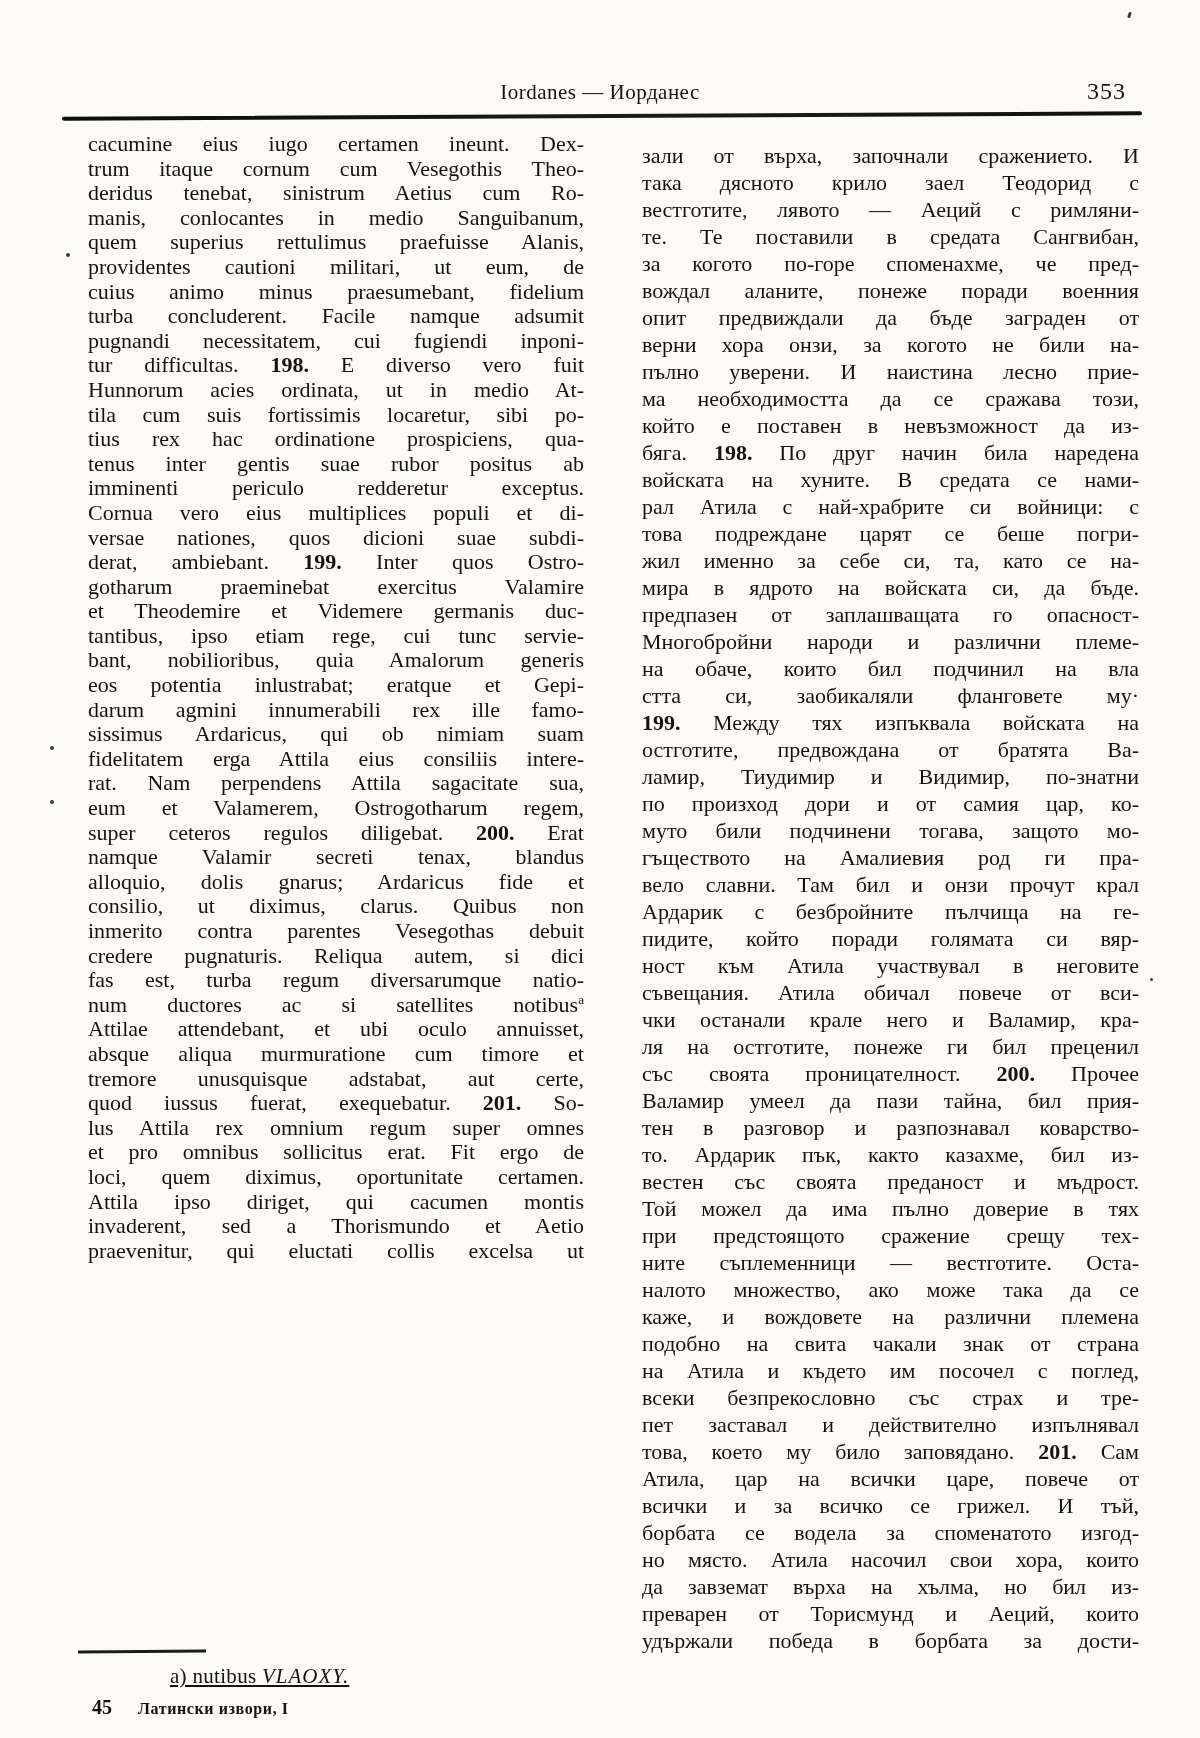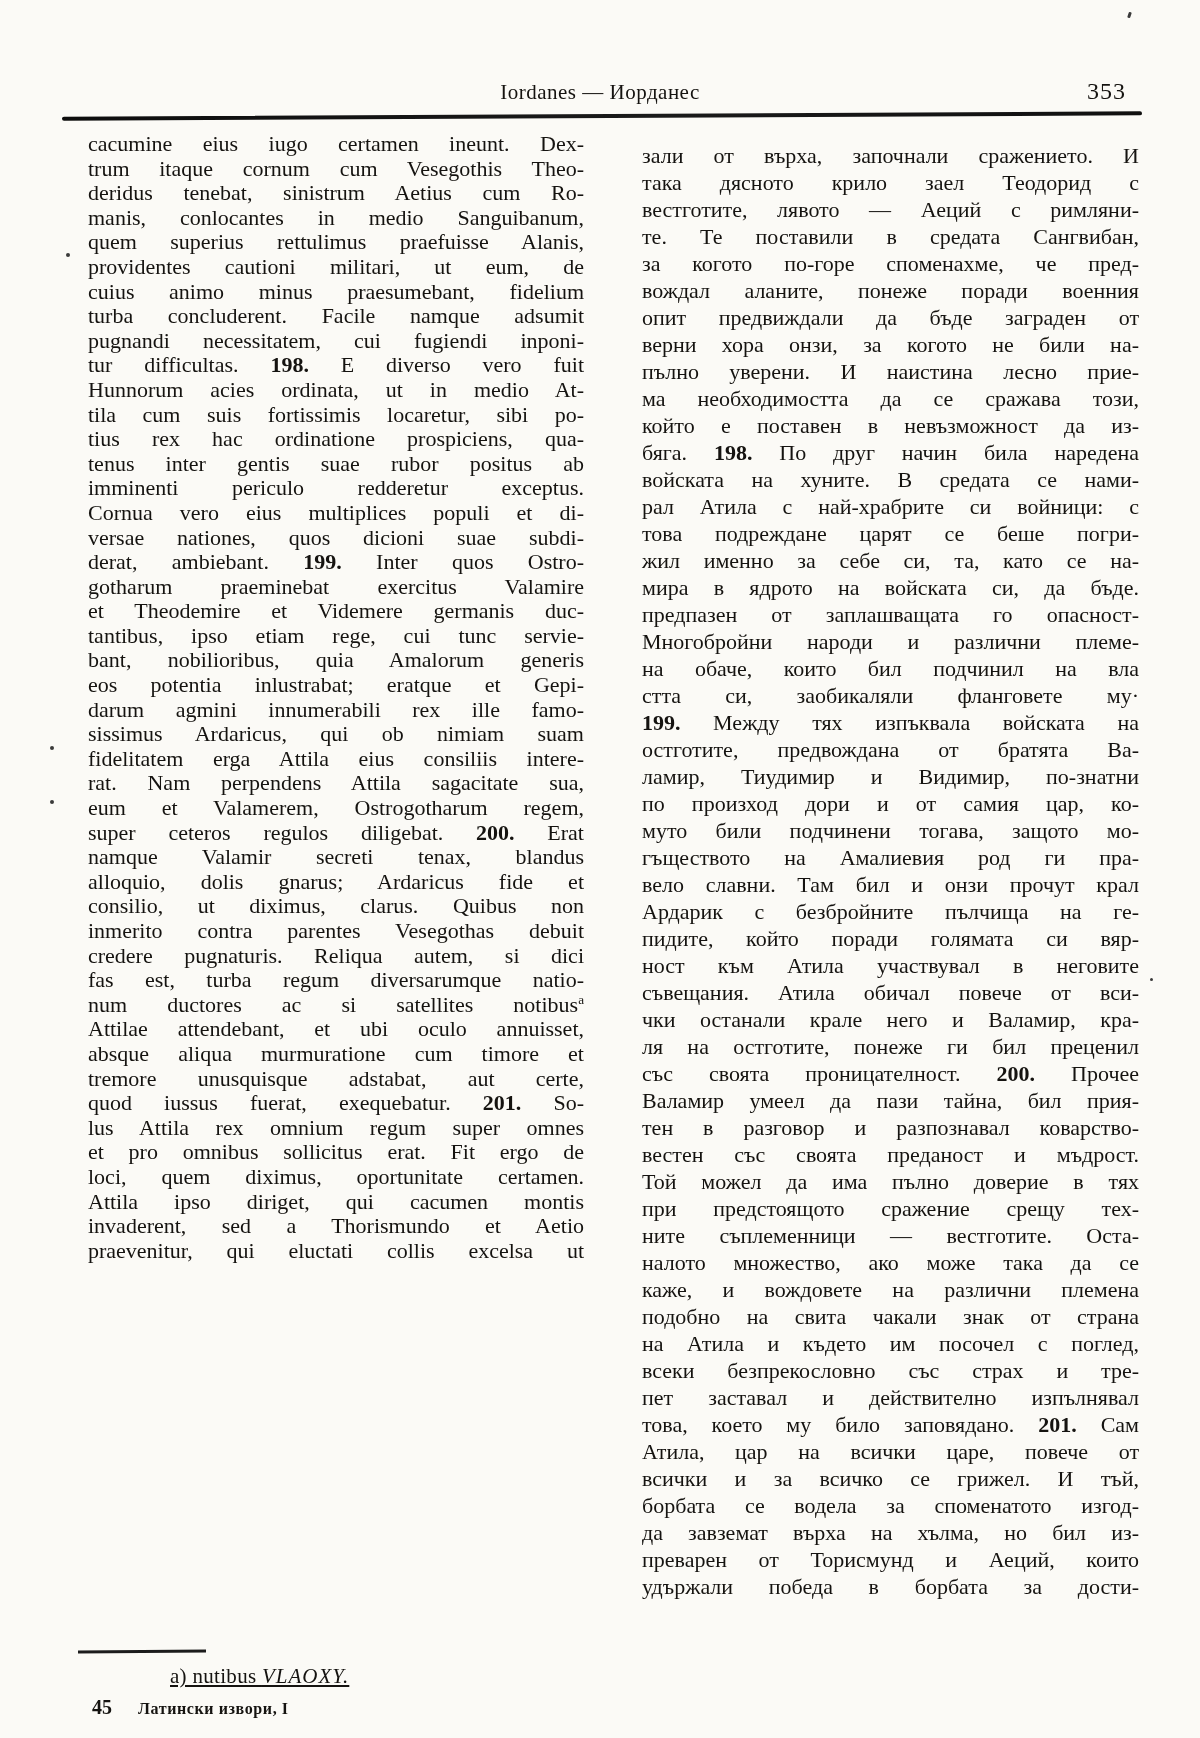--- a/index.html
+++ b/index.html
@@ -154,34 +154,36 @@
       <div class="text-line">вело славни. Там бил и онзи прочут крал</div>
       <div class="text-line">Ардарик с безбройните пълчища на ге-</div>
       <div class="text-line">пидите, който поради голямата си вяр-</div>
       <div class="text-line">ност към Атила участвувал в неговите</div>
       <div class="text-line">съвещания. Атила обичал повече от вси-</div>
       <div class="text-line">чки останали крале него и Валамир, кра-</div>
       <div class="text-line">ля на остготите, понеже ги бил преценил</div>
       <div class="text-line">със своята проницателност. <b>200.</b> Прочее</div>
       <div class="text-line">Валамир умеел да пази тайна, бил прия-</div>
       <div class="text-line">тен в разговор и разпознавал коварство-</div>
+      <div class="text-line">то. Ардарик пък, както казахме, бил из-</div>
       <div class="text-line">вестен със своята преданост и мъдрост.</div>
       <div class="text-line">Той можел да има пълно доверие в тях</div>
       <div class="text-line">при предстоящото сражение срещу тех-</div>
       <div class="text-line">ните съплеменници — вестготите. Оста-</div>
       <div class="text-line">налото множество, ако може така да се</div>
       <div class="text-line">каже, и вождовете на различни племена</div>
       <div class="text-line">подобно на свита чакали знак от страна</div>
       <div class="text-line">на Атила и където им посочел с поглед,</div>
       <div class="text-line">всеки безпрекословно със страх и тре-</div>
       <div class="text-line">пет заставал и действително изпълнявал</div>
       <div class="text-line">това, което му било заповядано. <b>201.</b> Сам</div>
       <div class="text-line">Атила, цар на всички царе, повече от</div>
       <div class="text-line">всички и за всичко се грижел. И тъй,</div>
       <div class="text-line">борбата се водела за споменатото изгод-</div>
+      <div class="text-line">но място. Атила насочил свои хора, които</div>
       <div class="text-line">да завземат върха на хълма, но бил из-</div>
       <div class="text-line">преварен от Торисмунд и Аеций, които</div>
       <div class="text-line">удържали победа в борбата за дости-</div>
     </div>
 
   <div class="footnote-rule"></div>
 
   <div class="footnote">a) nutibus <i>VLAOXY.</i></div>
 
   <div class="footer-sig">

